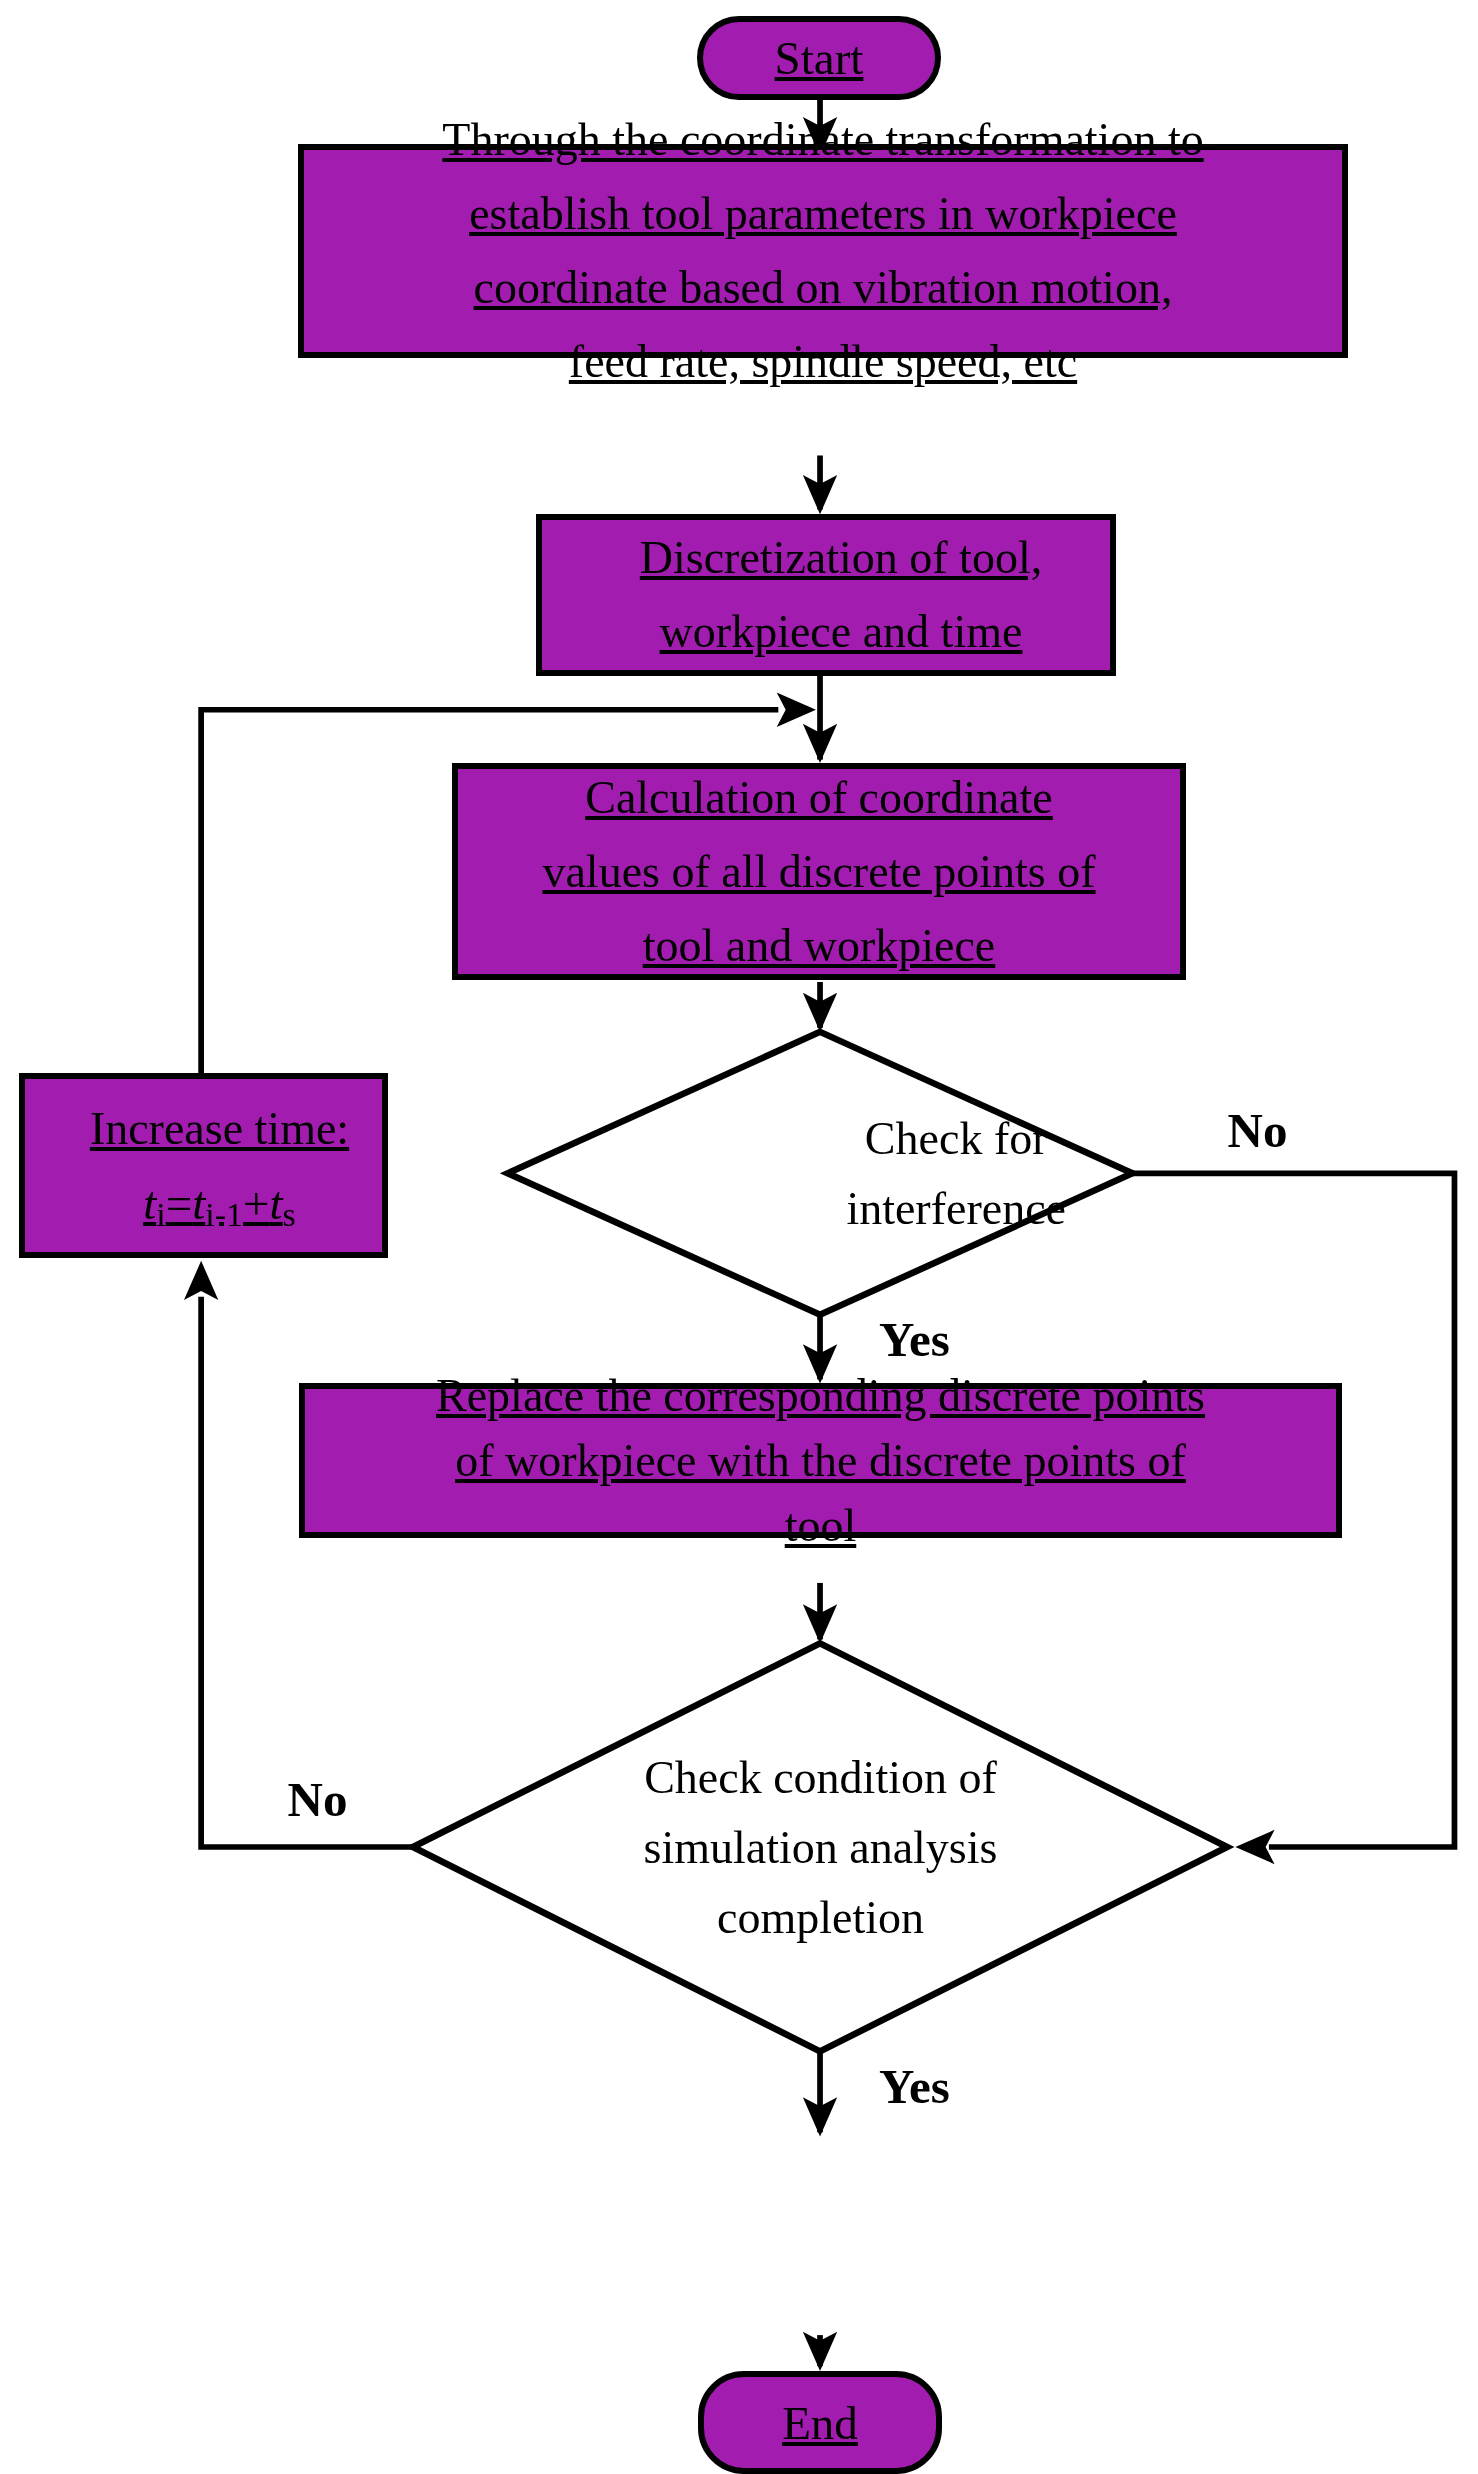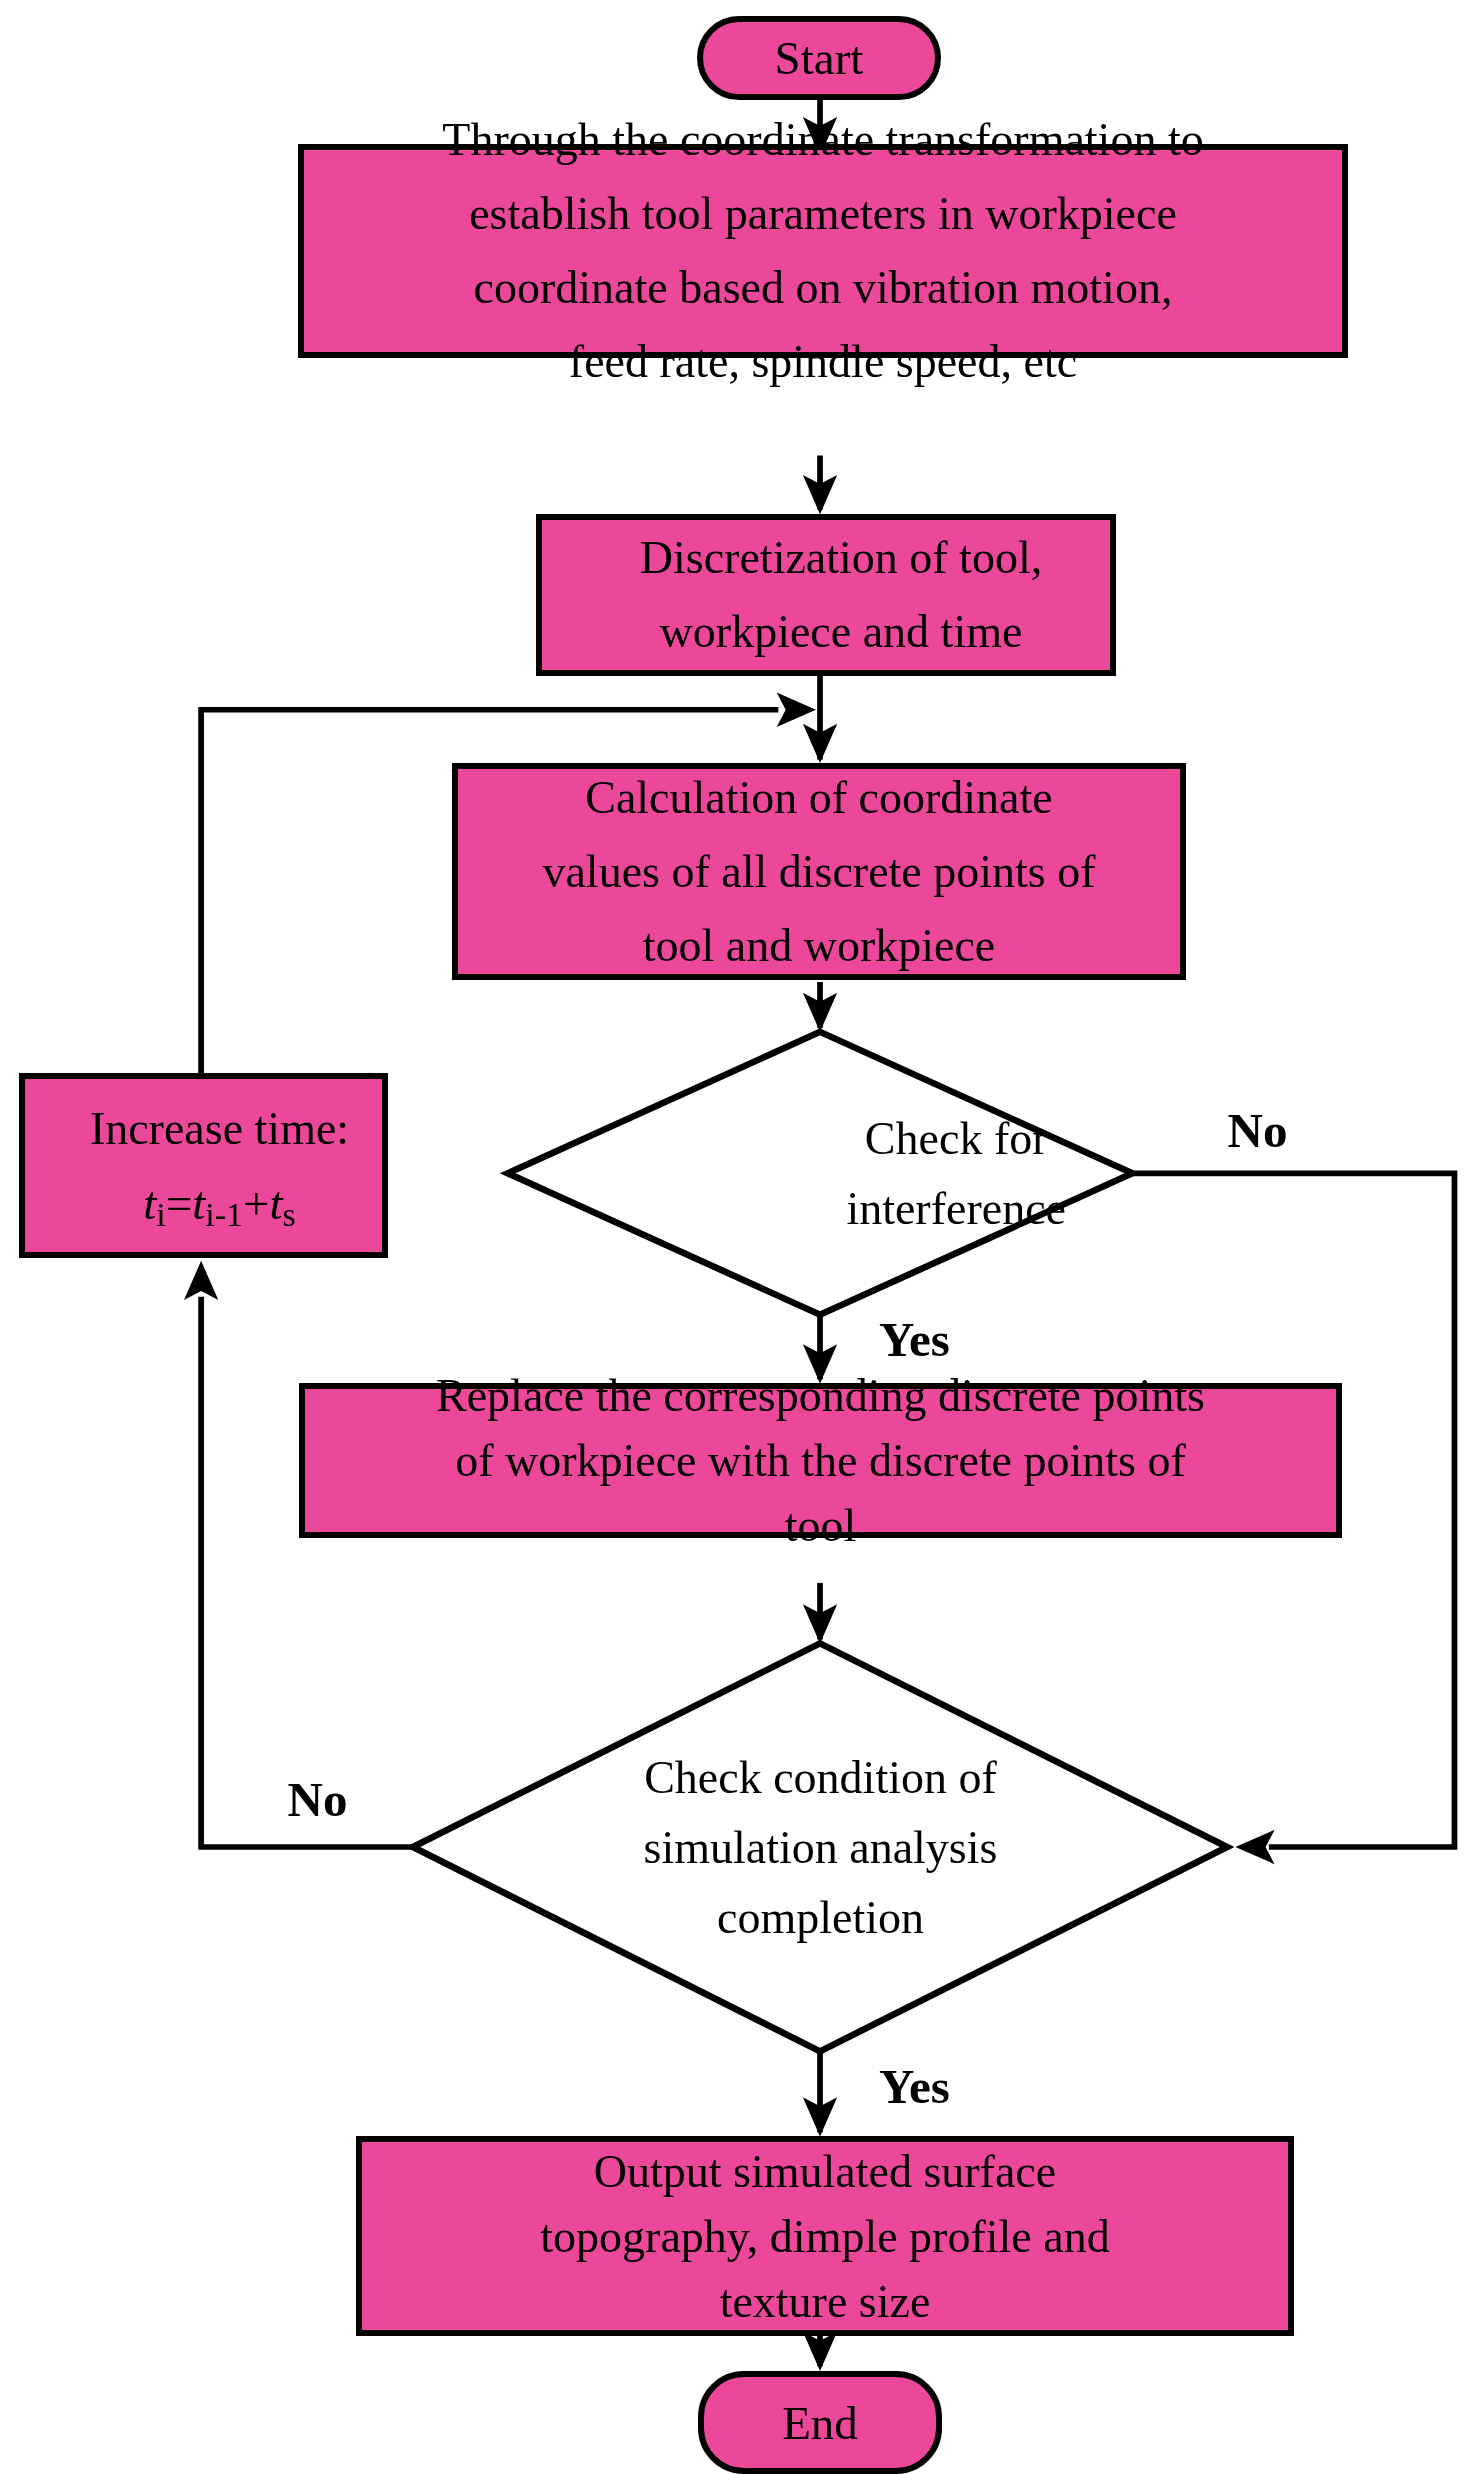--- a/index.html
+++ b/index.html
@@ -13,22 +13,23 @@
     overflow:hidden;
   }
   .connectors{position:absolute;left:0;top:0;width:1479px;height:2475px;}
   .node{
     position:absolute;
     box-sizing:border-box;
     display:flex;
     align-items:center;
     justify-content:center;
     text-align:center;
-    background:#ec4899;
+    background:#a21caf;
     border:6.5px solid #000000;
+    text-decoration:underline;
   }
   .terminator{border-radius:46px;font-size:47px;}
   .process .node-text{white-space:pre-line;font-size:46px;line-height:74px;}
   .process.tight .node-text{line-height:65px;}
   .diamond-label{
     position:absolute;
     box-sizing:border-box;
     display:flex;
     align-items:center;
     justify-content:center;
@@ -129,25 +130,20 @@
 of workpiece with the discrete points of
 tool</span>
   </div>
 
   <div class="diamond-label" style="left:575px;top:1721px;width:491px;height:253px;">
     <span class="node-text">Check condition of
 simulation analysis
 completion</span>
   </div>
 
-  <div class="node process tight" style="left:356px;top:2136px;width:938px;height:200px;">
-    <span class="node-text">Output simulated surface
-topography, dimple profile and
-texture size</span>
-  </div>
 
   <div class="node terminator" style="left:698px;top:2371px;width:244px;height:103px;">
     <span class="node-text">End</span>
   </div>
 
   <div class="edge-label" style="left:1184px;top:1105px;width:147px;height:51px;">No</div>
 
   <div class="edge-label" style="left:849px;top:1313px;width:131px;height:52px;">Yes</div>
 
   <div class="edge-label" style="left:256px;top:1774px;width:123px;height:51px;">No</div>

